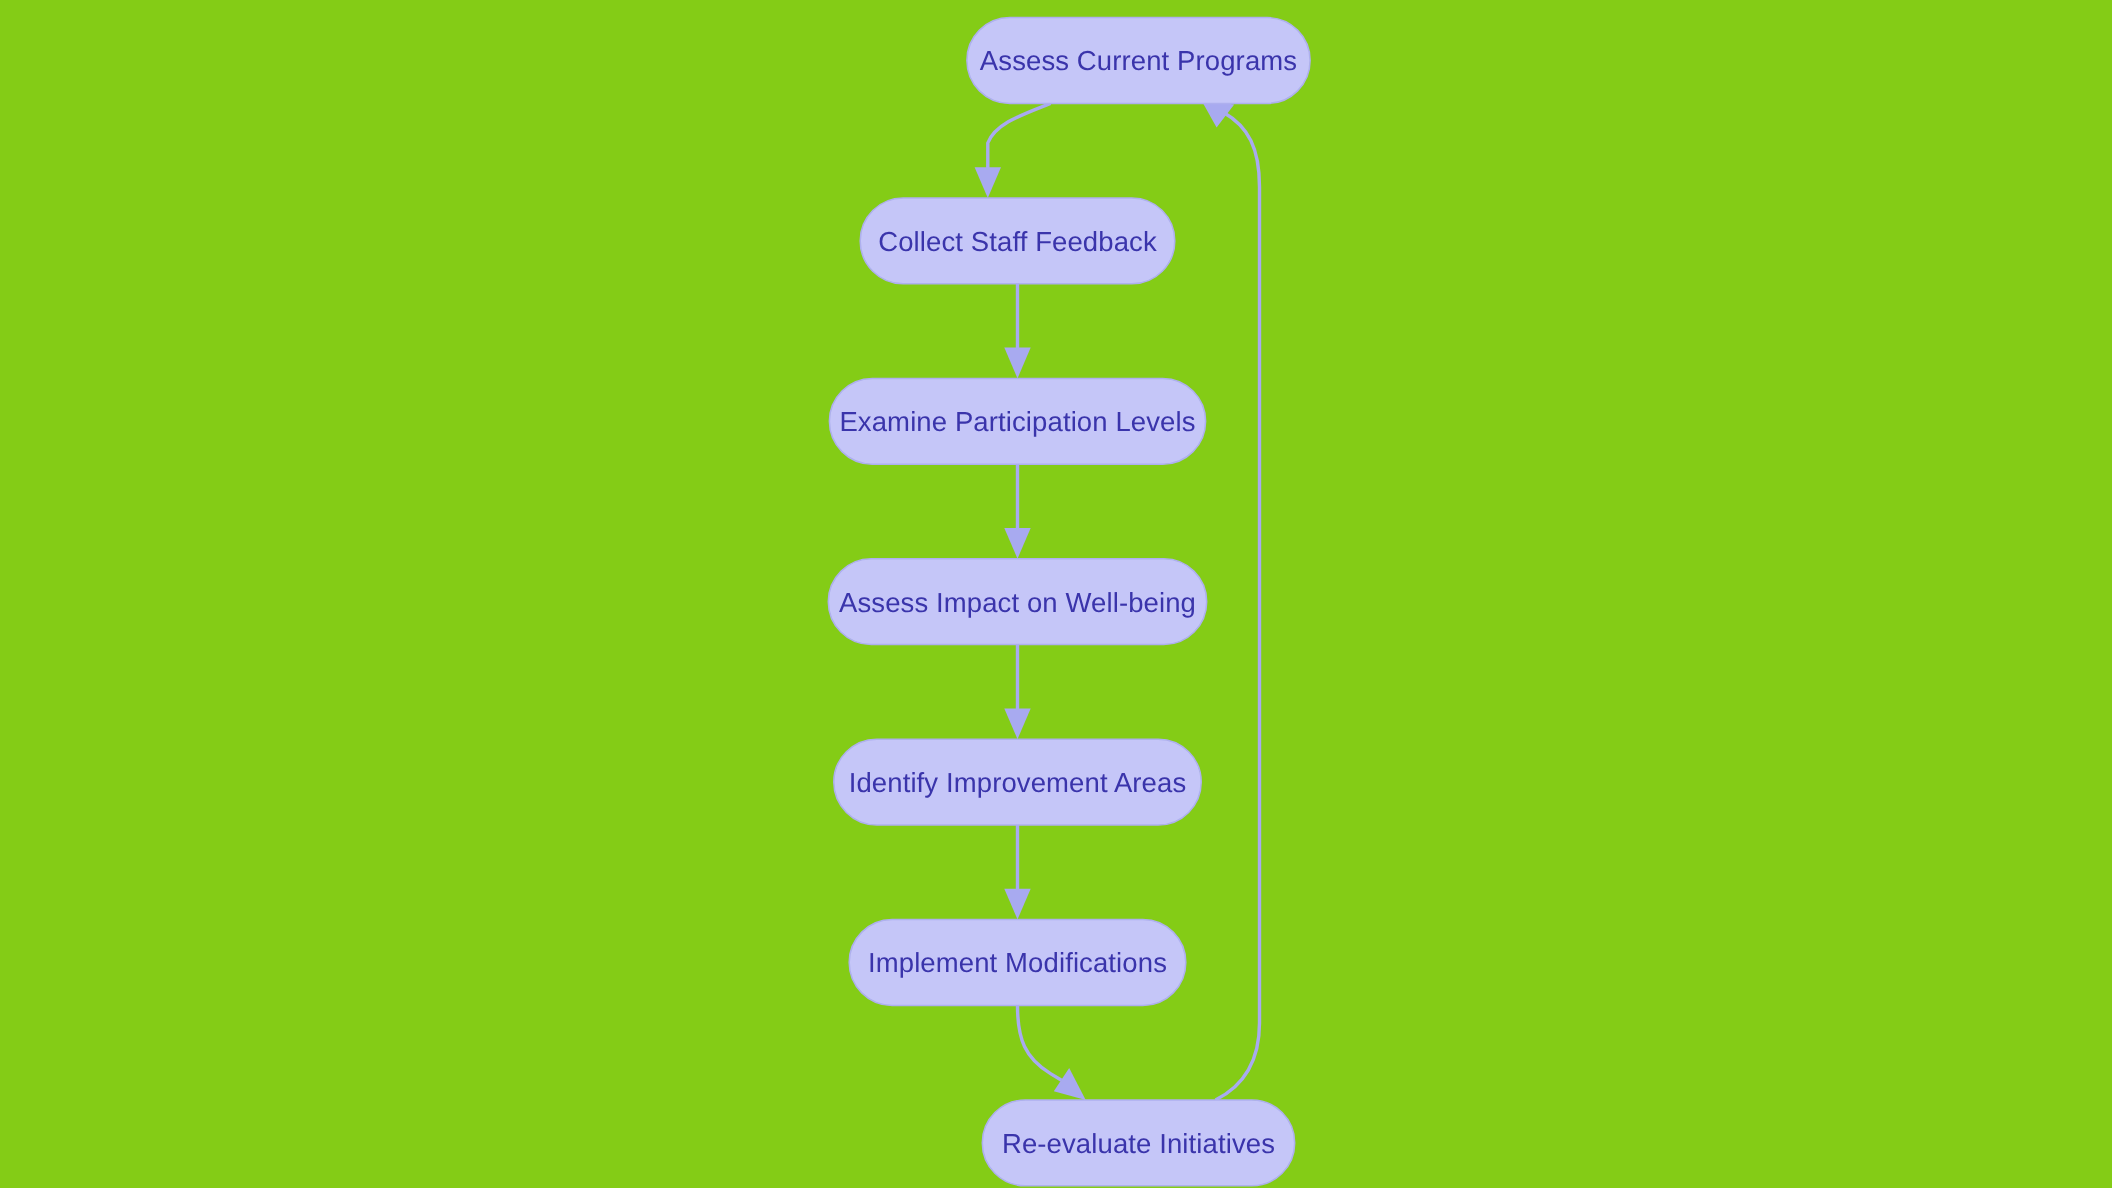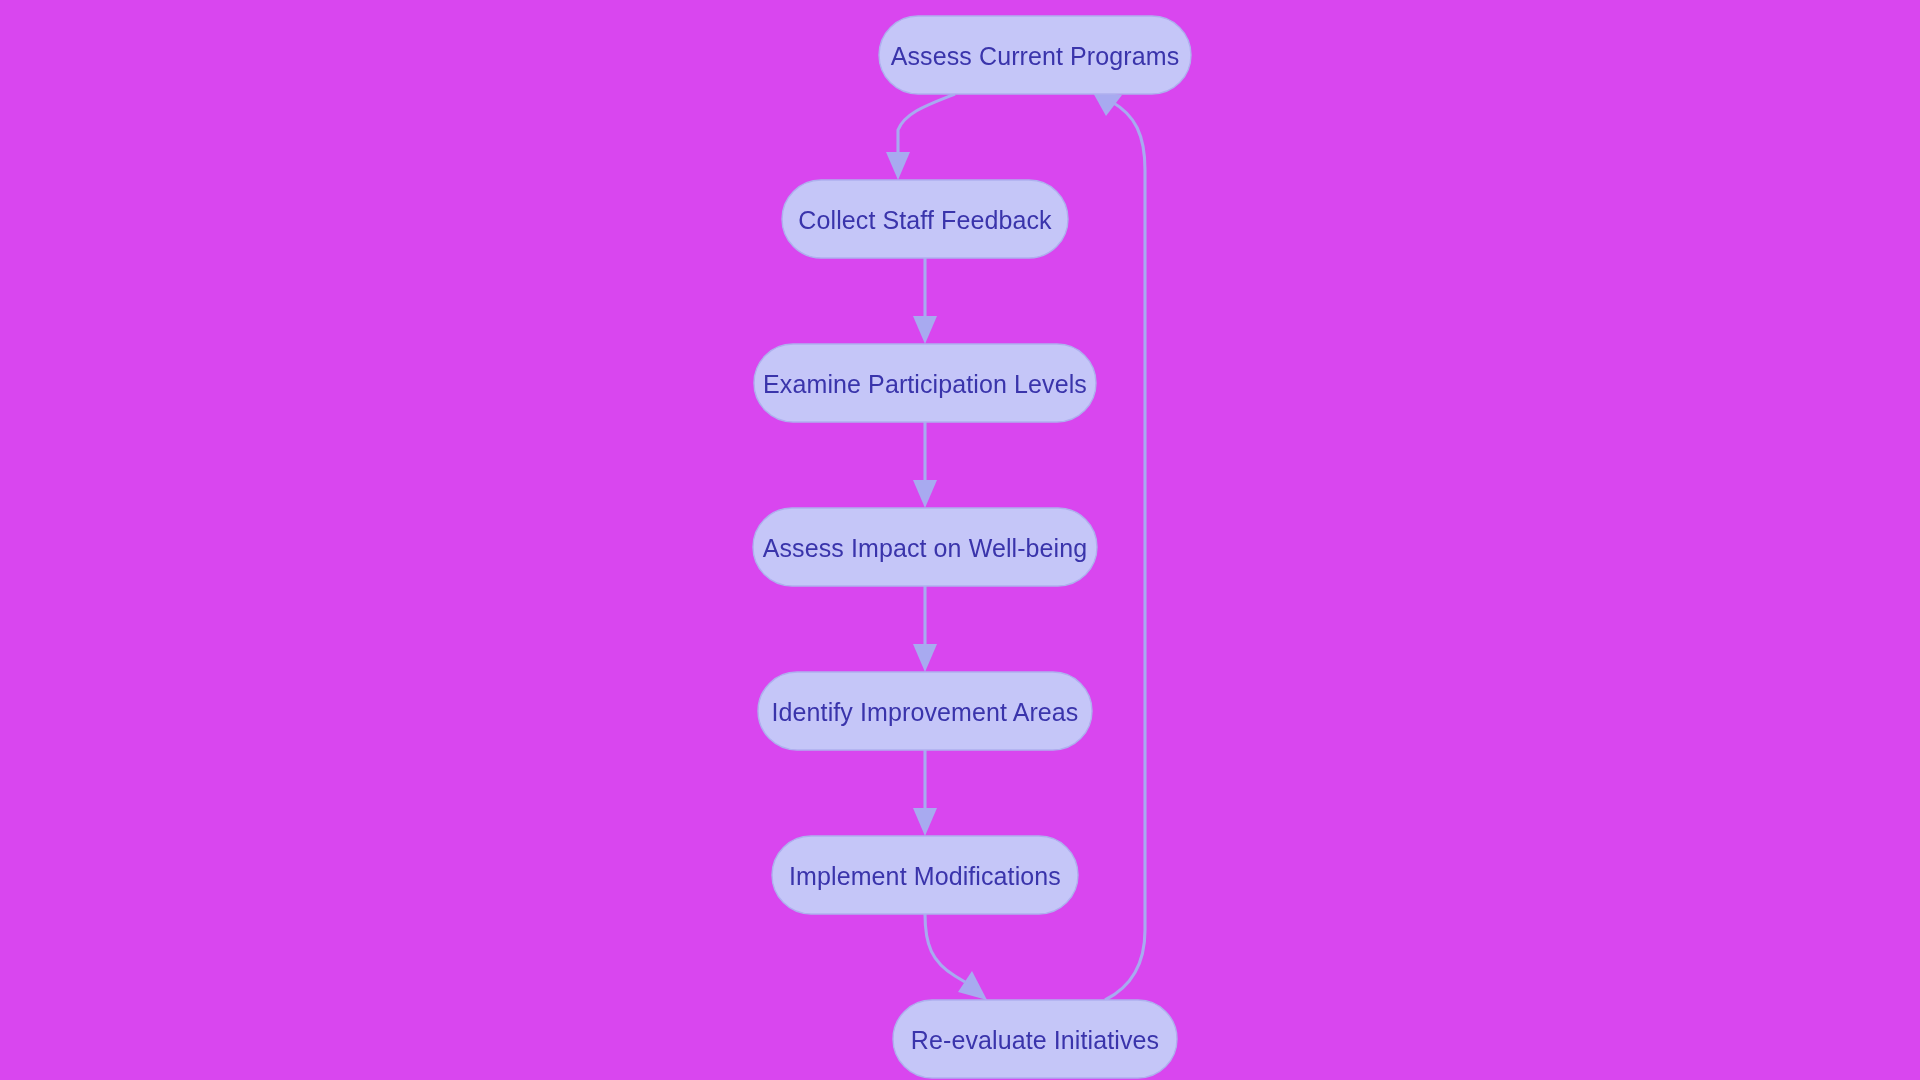--- a/index.html
+++ b/index.html
@@ -9,21 +9,21 @@
     width: 1920px;
     height: 1080px;
     background: #ffffff;
     font-family: "Liberation Sans", sans-serif;
     overflow: hidden;
   }
   #flow-root {
     position: relative;
     width: 1920px;
     height: 1080px;
-    background: #d946ef;
+    background: #84cc16;
   }
   svg#flow-svg {
     position: absolute;
     left: 0;
     top: 0;
     width: 1920px;
     height: 1080px;
     display: block;
   }
   .node-shape {

